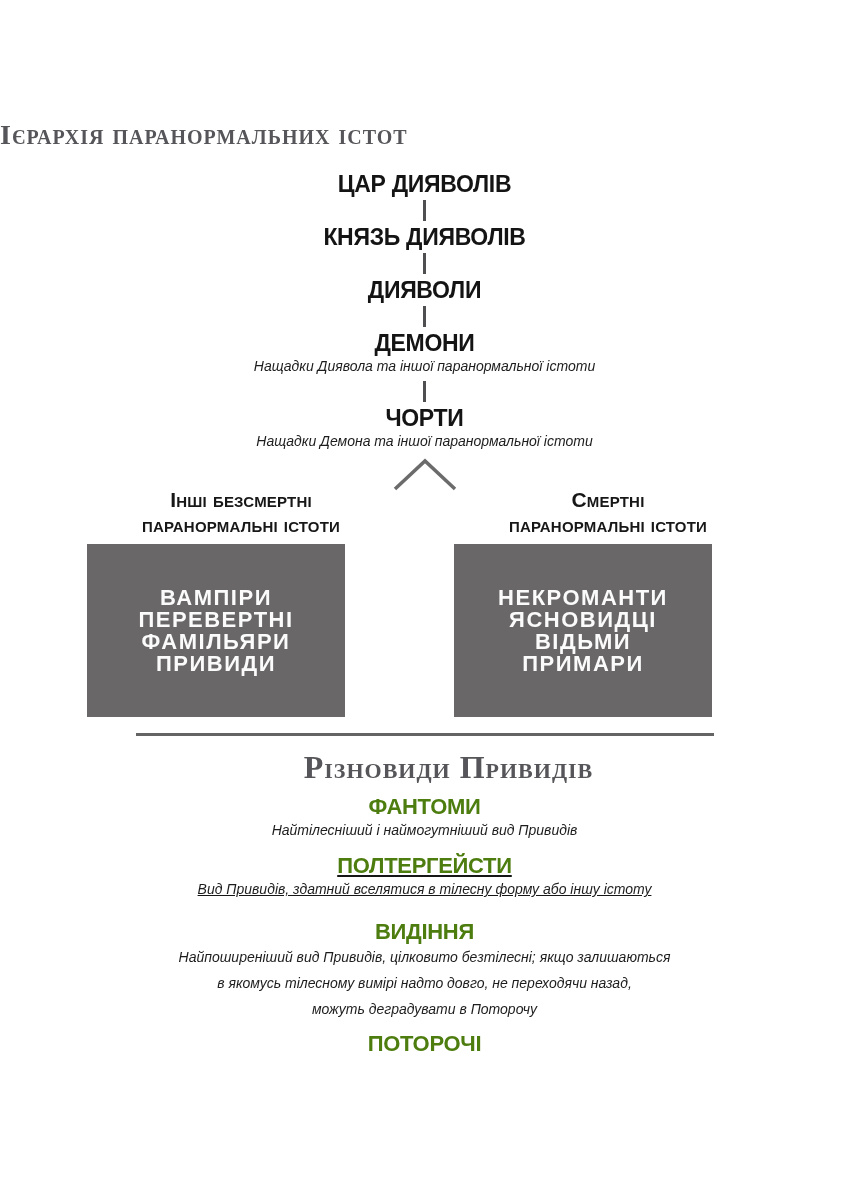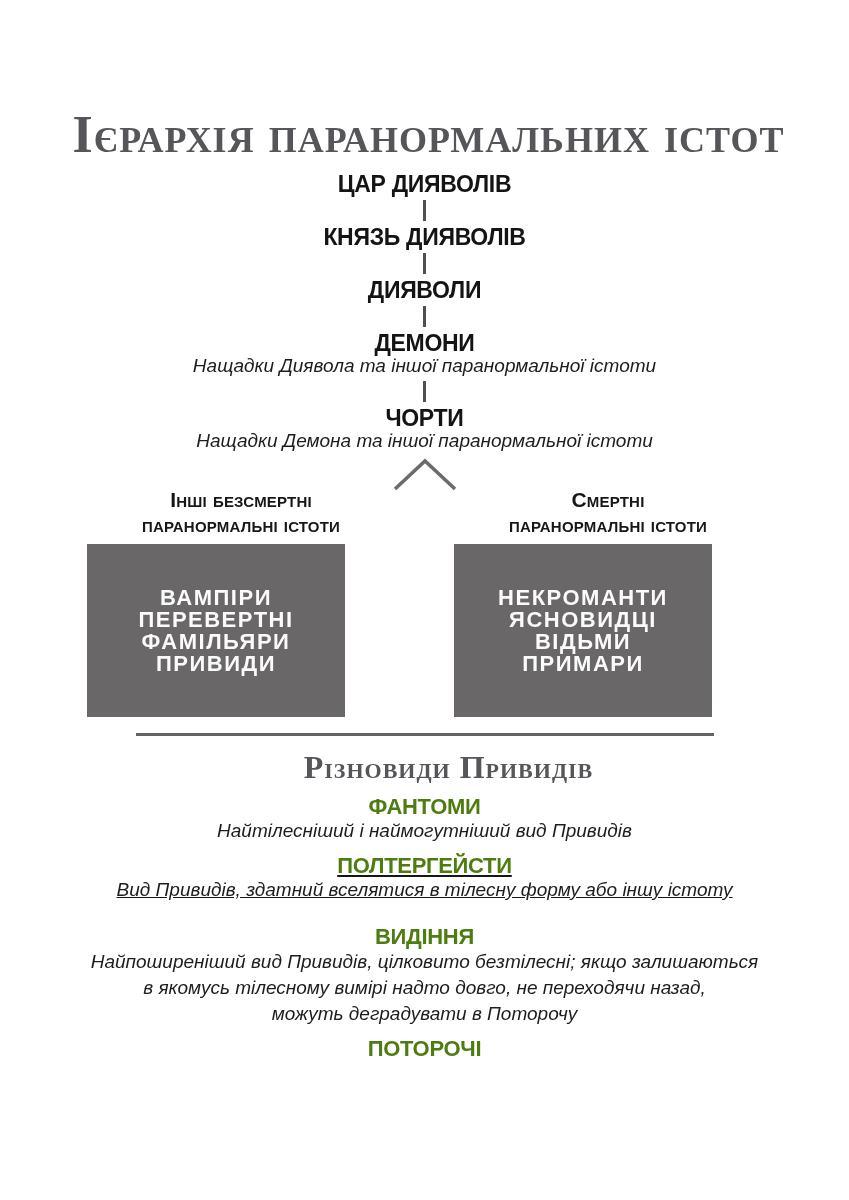--- a/index.html
+++ b/index.html
@@ -10,29 +10,27 @@
     height: 1200px;
     margin: 0 auto;
     background: #ffffff;
     font-family: "Liberation Sans", sans-serif;
     color: #161616;
     overflow: hidden;
   }
   
   .serif-title {
     padding-top: 112px;
-    text-align: center;
     font-family: "Liberation Serif", "DejaVu Serif", serif;
     font-variant: small-caps;
     font-weight: 600;
-    font-size: 52px;
+    font-size: 28px;
     line-height: 46px;
     letter-spacing: 1px;
     color: #56565a;
-    padding-left: 8px;
   }
   .serif-subtitle {
     margin-top: 13px;
     text-align: center;
     font-family: "Liberation Serif", "DejaVu Serif", serif;
     font-variant: small-caps;
     font-weight: 600;
     font-size: 32px;
     line-height: 36px;
     letter-spacing: 1px;
@@ -45,21 +43,21 @@
     text-align: center;
     font-weight: bold;
     font-size: 23px;
     line-height: 24px;
     letter-spacing: -0.3px;
     color: #141414;
   }
   .chain-desc, .entry-desc {
     text-align: center;
     font-style: italic;
-    font-size: 19px;
+    font-size: 14px;
     line-height: 22px;
     color: #1d1d1d;
     white-space: pre-line;
   }
   .connector {
     width: 3px;
     height: 21px;
     margin: 4px auto;
     background: #4f4f52;
   }
@@ -101,21 +99,21 @@
   
   .divider {
     width: 578px;
     height: 3px;
     margin: 16px auto 0;
     background: #646464;
   }
   .entries { margin-top: 8px; }
   .entry { margin-top: 10px; }
   .entry.sp14 { margin-top: 12px; text-decoration: underline; }
-  .entry.sp16 { margin-top: 24px; }
+  .entry.sp16 { margin-top: 19px; }
   .entry-name {
     text-align: center;
     font-weight: bold;
     font-size: 22px;
     line-height: 24px;
     letter-spacing: -0.3px;
     color: #4d7c0f;
   }
   .entry-desc { line-height: 23px; }
   .entry-desc.three { line-height: 26px; }

